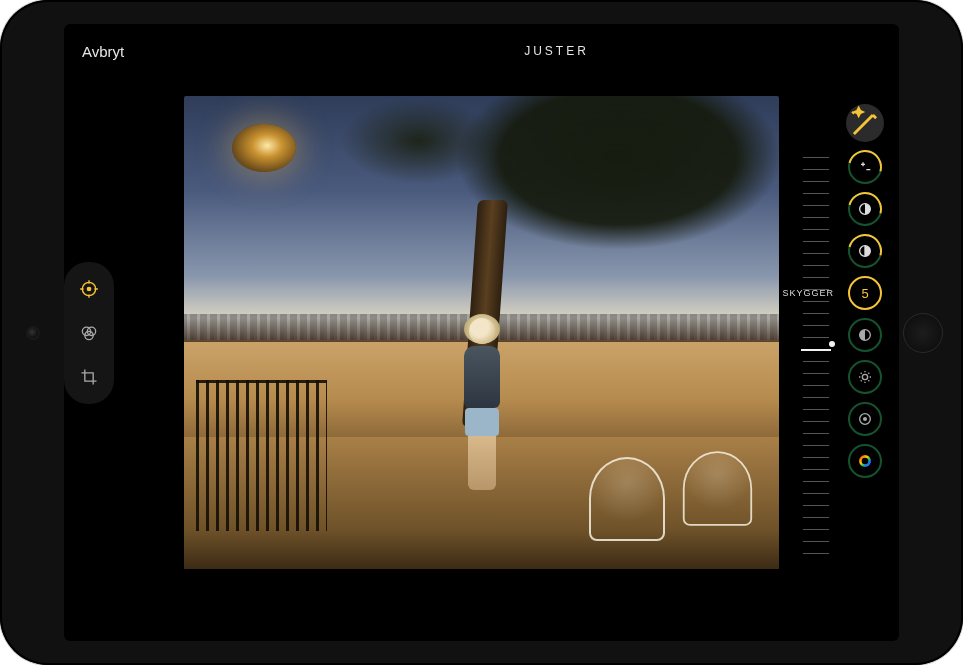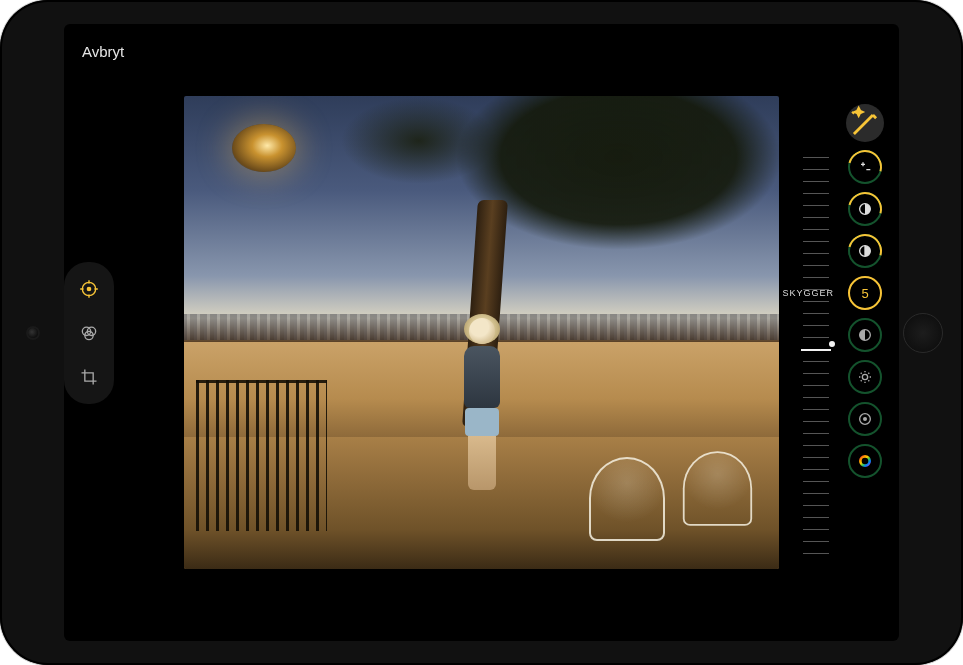--- a/index.html
+++ b/index.html
@@ -28,21 +28,21 @@
   .home-button {
     position: absolute; right: 20px; top: 50%; transform: translateY(-50%);
     width: 40px; height: 40px; border-radius: 50%;
     background: radial-gradient(circle at 50% 50%, #1d1d1d, #0a0a0a);
     border: 1px solid #2a2a2a;
   }
 
   
   .topbar {
     position: absolute; left: 0; right: 0; top: 0; height: 54px;
-    display: flex; align-items: center; justify-content: space-between;
+    display: flex; align-items: center; justify-content: flex-end;
     padding: 0 18px;
     font-size: 15px;
   }
   .topbar .left, .topbar .right { display: flex; align-items: center; gap: 18px; min-width: 150px; }
   .topbar .right { justify-content: flex-end; }
   .topbar .center { flex: 1; text-align: center; letter-spacing: 3px; font-size: 12px; color: #e5e5e5; }
   .cancel { color: #e5e5e5; cursor: pointer; }
   .done { color: #f7c437; font-weight: 500; cursor: pointer; }
   .icon-btn {
     width: 26px; height: 26px; display: flex; align-items: center; justify-content: center;
@@ -209,20 +209,21 @@
 <div class="device-frame">
   <div class="camera-dot"></div>
   <div class="home-button"></div>
 
   <div class="screen">
 
     <div class="topbar">
       <div class="left">
         <span class="cancel">Avbryt</span>
       </div>
+      <div class="center">JUSTER</div>
     </div>
 
     <div class="mode-strip">
       <div class="mode-btn active">
         <svg viewBox="0 0 24 24" fill="none" stroke="currentColor" stroke-width="1.6">
           <circle cx="12" cy="12" r="8"></circle>
             <circle cx="12" cy="12" r="2" fill="currentColor"></circle>
           <path d="M12 2v3M12 19v3M2 12h3M19 12h3" stroke-linecap="round"></path>
         </svg>
       </div>

